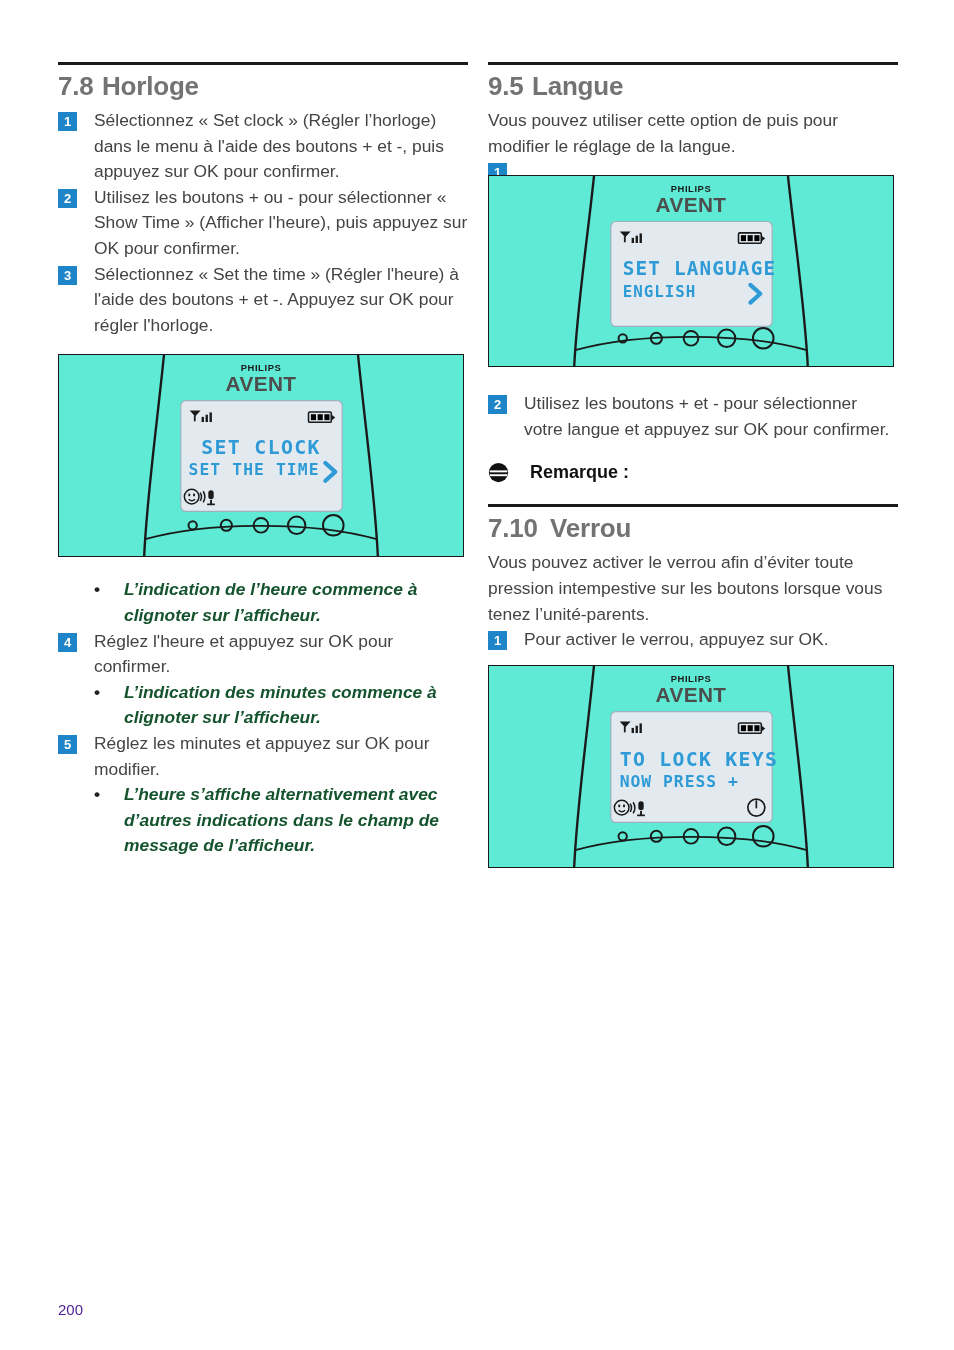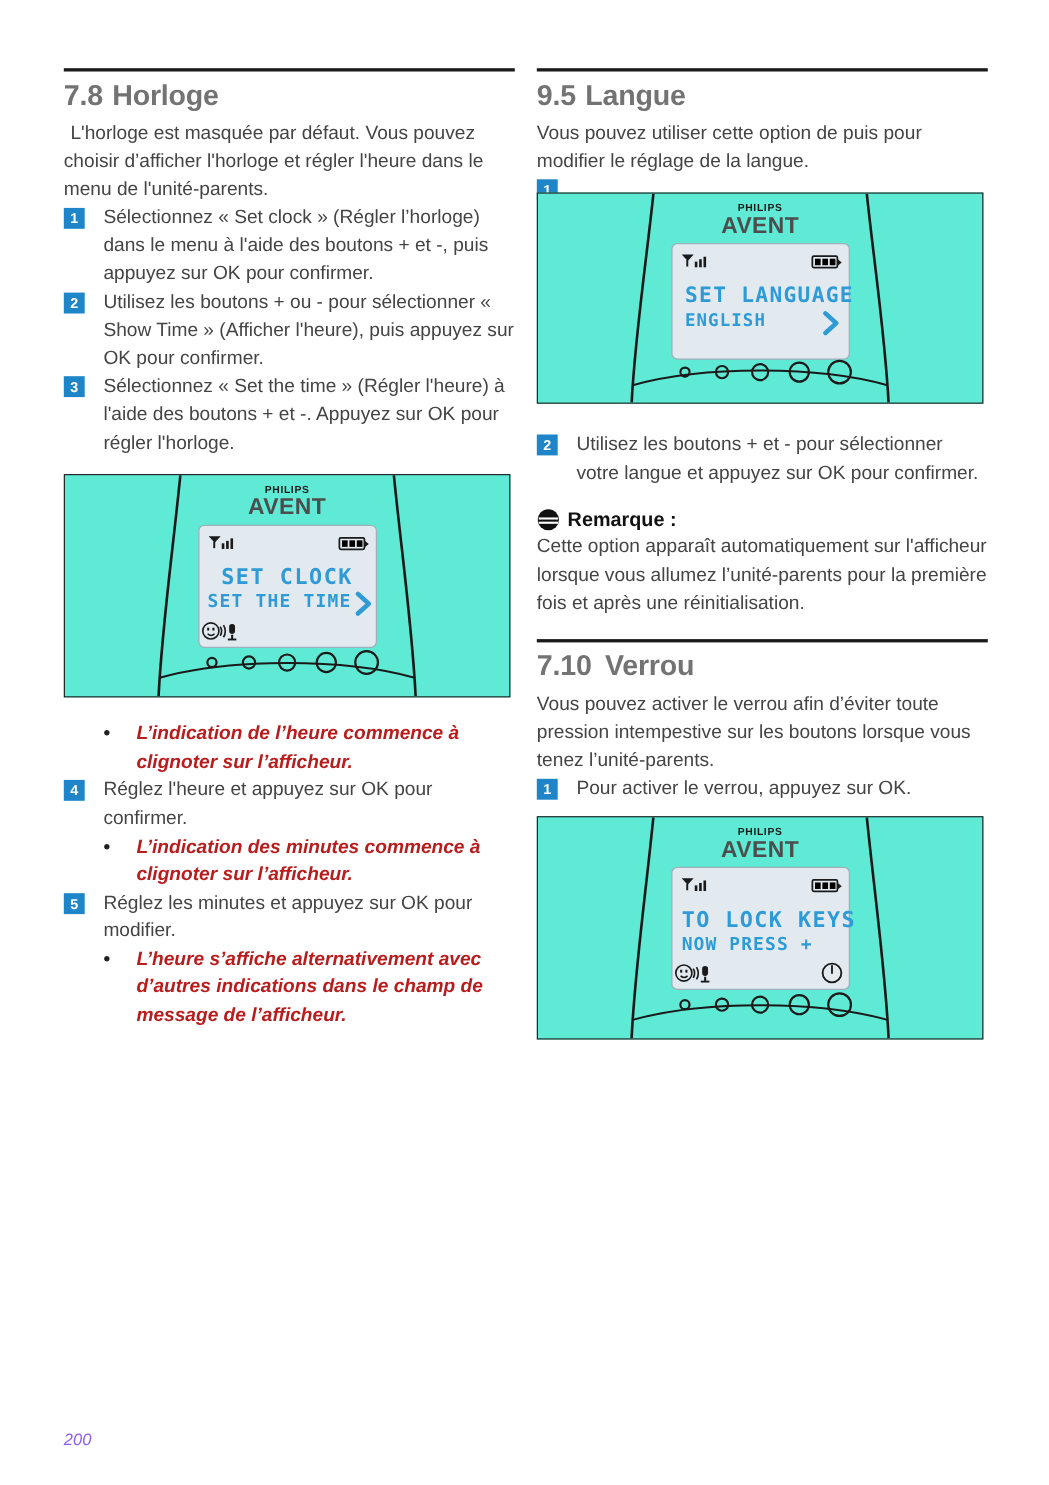--- a/index.html
+++ b/index.html
@@ -91,37 +91,37 @@
     margin: 0;
     padding: 0;
   }
   li.bullet {
     position: relative;
     padding-left: 66px;
     font-size: 17.4px;
     line-height: 25.6px;
     font-style: italic;
     font-weight: bold;
-    color: #b91c1c;
+    color: #14532d;
   }
   li.bullet::before {
     content: "\2022";
     position: absolute;
     left: 36px;
     top: 0;
     font-style: normal;
     font-weight: bold;
     color: #222222;
   }
 
   
   .note-head {
     display: flex;
     align-items: flex-end;
-    gap: 7px;
+    gap: 21px;
     margin: 0 0 1px 0;
   }
   .note-icon {
     width: 21px;
     height: 21px;
     flex: 0 0 auto;
   }
   .note-title {
     font-size: 18px;
     font-weight: bold;
@@ -140,43 +140,41 @@
     background: #5eead4;
     box-sizing: border-box;
   }
   .figure svg { display: block; width: 100%; height: 100%; }
 
   .page-number {
     position: absolute;
     left: 58px;
     bottom: 32px;
     font-size: 15px;
-    color: #8b5cf6;
-    font-style: italic;
+    color: #4c1d95;
   }
 
   .spacer-12 { height: 12px; }
   .spacer-16 { height: 16px; }
   .spacer-20 { height: 20px; }
   .spacer-24 { height: 24px; }
 </style>
 </head>
 <body>
 
 <div class="page">
 
   <div class="col col-left">
 
     <div class="rule"></div>
 
     <h2 class="section-title">
       <span class="num">7.8</span><span>Horloge</span>
     </h2>
 
-    <p class="body-text indent-first">L'horloge est masquée par défaut. Vous pouvez choisir d’afficher l'horloge et régler l'heure dans le menu de l'unité-parents.</p>
 
     <ol class="steps">
       <li class="step">
         <span class="badge">1</span>
         <span>Sélectionnez « Set clock » (Régler l’horloge) dans le menu à l'aide des boutons + et -, puis appuyez sur OK pour confirmer.</span>
       </li>
       <li class="step">
         <span class="badge">2</span>
         <span>Utilisez les boutons + ou - pour sélectionner « Show Time » (Afficher l'heure), puis appuyez sur OK pour confirmer.</span>
       </li>
@@ -341,21 +339,20 @@
 
     <div>
       <div class="note-head">
         <svg class="note-icon" viewBox="0 0 24 24" xmlns="http://www.w3.org/2000/svg">
           <circle cx="12" cy="12" r="11" fill="#111111"></circle>
           <rect x="2" y="9.6" width="20" height="2.2" fill="#ffffff"></rect>
           <rect x="2" y="14" width="20" height="2.2" fill="#ffffff"></rect>
         </svg>
         <span class="note-title">Remarque :</span>
       </div>
-      <div class="note-body">Cette option apparaît automatiquement sur l'afficheur lorsque vous allumez l’unité-parents pour la première fois et après une réinitialisation.</div>
     </div>
 
     <div class="spacer-20"></div>
 
     <div class="rule"></div>
 
     <h2 class="section-title wide">
       <span class="num">7.10</span><span>Verrou</span>
     </h2>
 

